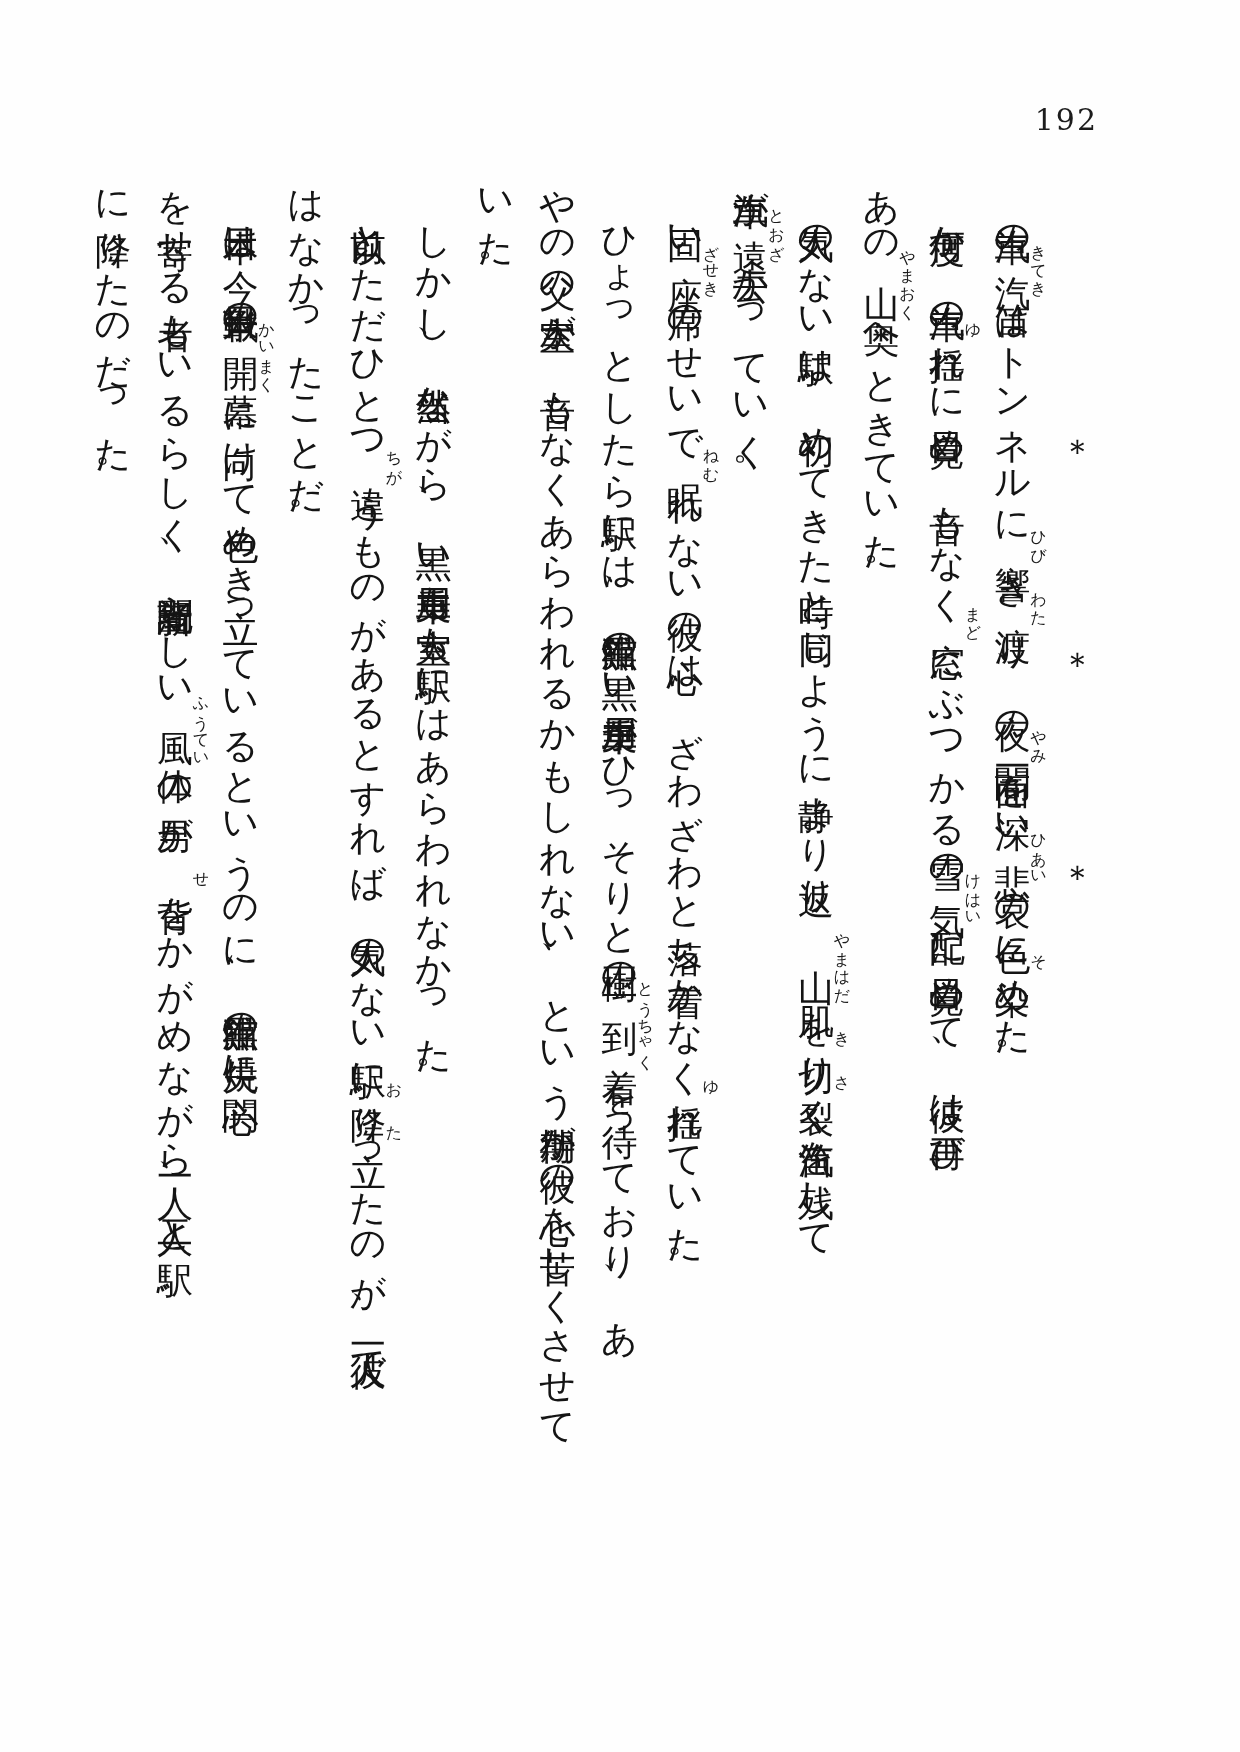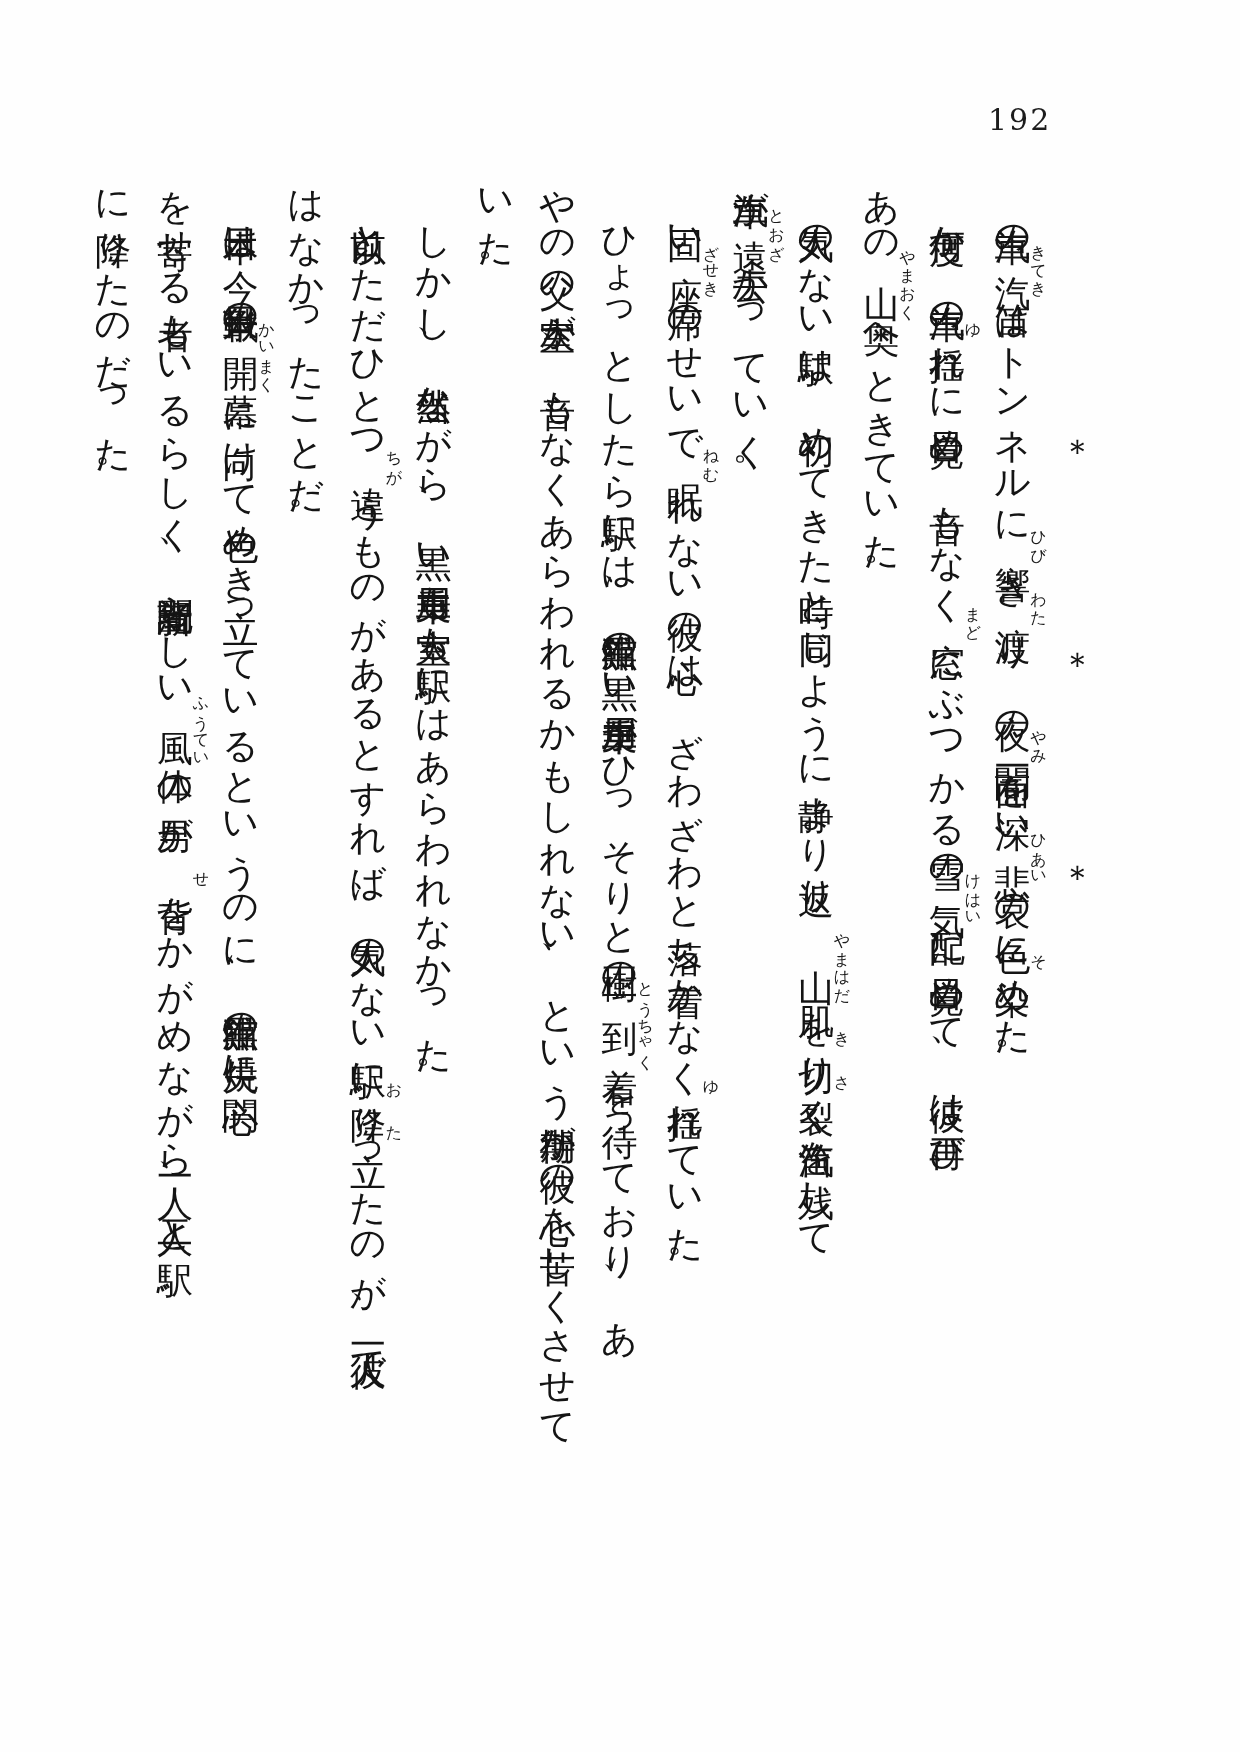--- a/index.html
+++ b/index.html
@@ -18,21 +18,21 @@
     position: absolute;
     inset: 0;
     background: #fefefe;
     color: #141414;
   }
   .page-number {
     position: absolute;
     top: 102px;
     left: 988px;
     width: 110px;
-    text-align: left;
+    text-align: right;
     font-size: 30px;
     letter-spacing: 2px;
     color: #1c1c1c;
   }
   .text-block {
     position: absolute;
     top: 165px;
     right: 131px;
     height: 1620px;
     writing-mode: vertical-rl;

